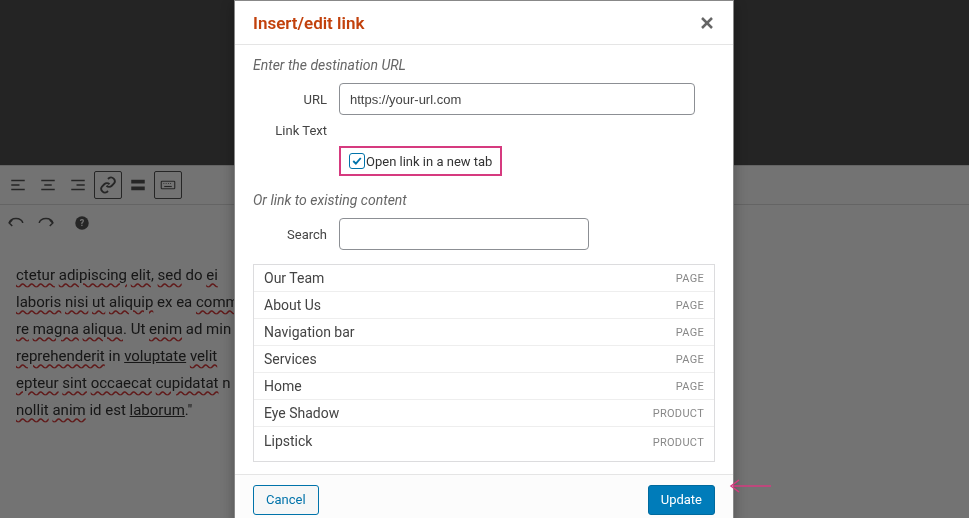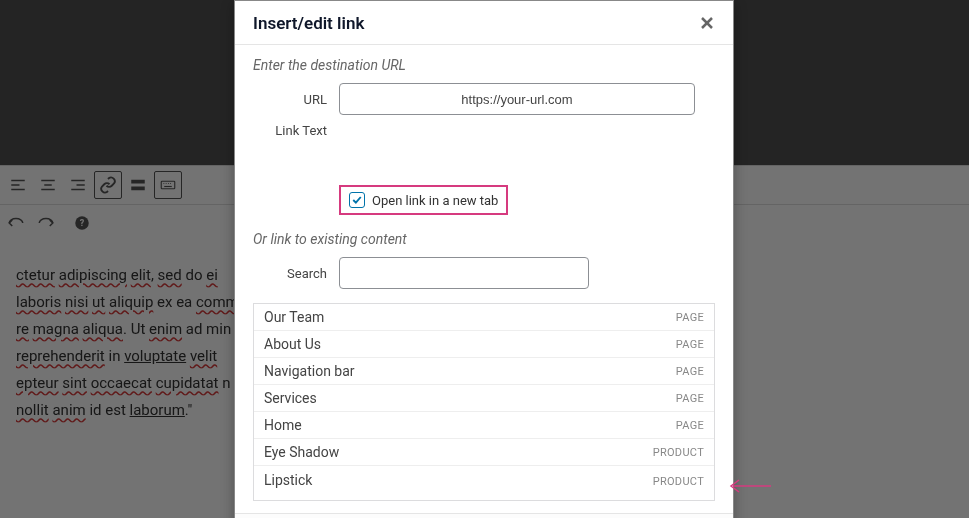--- a/index.html
+++ b/index.html
@@ -98,21 +98,21 @@
       height: 44px;
       border-bottom: 1px solid #e5e5e5;
       display: flex;
       align-items: center;
       padding: 0 14px 0 18px;
       justify-content: space-between;
     }
     .dialog-title {
       font-size: 17px;
       font-weight: 600;
-      color: #0f172a;
+      color: #c2410c;
     }
     .close-btn {
       width: 24px;
       height: 24px;
       display: flex;
       align-items: center;
       justify-content: center;
       color: #666;
       cursor: pointer;
       font-size: 18px;
@@ -142,30 +142,28 @@
     .form-input {
       flex: 1;
       height: 32px;
       border: 1px solid #8c8f94;
       border-radius: 4px;
       padding: 0 10px;
       font-size: 13px;
       color: #444;
       background: #fff;
       max-width: 356px;
-      text-align: center;
     }
     .checkbox-row {
       margin-left: 86px;
       border: 2px solid #d63a7f;
       padding: 5px 8px;
       display: inline-flex;
       align-items: center;
-      gap: 7px;
-      margin-top: 39px;
+      gap: 1px;
     }
     .wp-checkbox {
       width: 16px;
       height: 16px;
       border: 1px solid #0073aa;
       border-radius: 3px;
       display: flex;
       align-items: center;
       justify-content: center;
       background: #fff;

